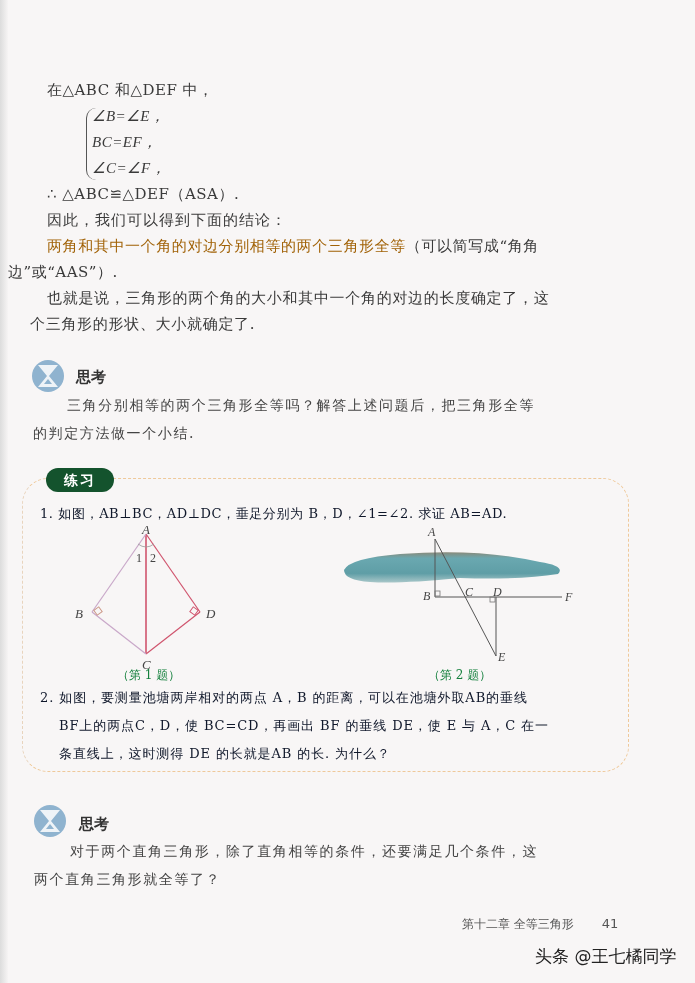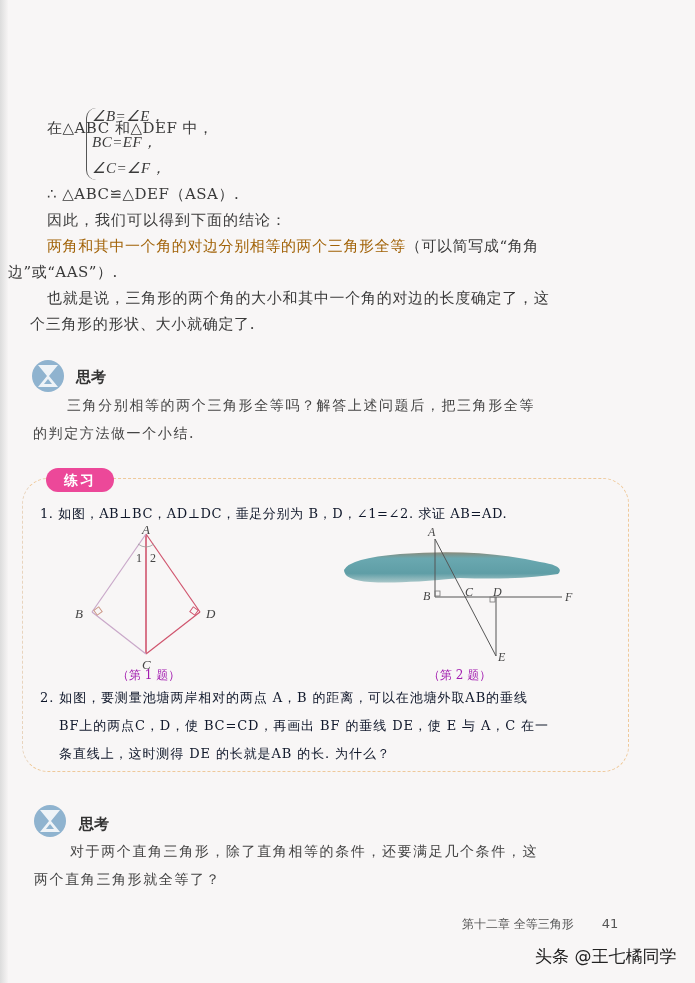--- a/index.html
+++ b/index.html
@@ -25,37 +25,37 @@
     background:#8fb3cf;
   }
   .think-title { position:absolute; font-family:"DejaVu Sans", sans-serif; font-weight:bold; font-size:15px; color:#333; }
   .body-text { position:absolute; font-size:14px; letter-spacing:1.6px; line-height:26px; color:#444; white-space:nowrap; }
   .exercise-box {
     position:absolute; left:22px; top:478px; width:605px; height:292px;
     border:1.5px dashed #efc99a; border-radius:26px; border-left-color:#e8d4bd;
   }
   .exercise-tag {
     position:absolute; left:46px; top:468px; width:68px; height:24px;
-    background:#ec4899; border-radius:12px; color:#fff;
+    background:#14532d; border-radius:12px; color:#fff;
     font-family:"DejaVu Sans", sans-serif; font-weight:bold; font-size:14px;
     text-align:center; line-height:24px; letter-spacing:2px;
   }
   .ex-text { position:absolute; font-size:13px; letter-spacing:0.6px; color:#0f172a; white-space:nowrap; line-height:20px; }
-  .caption { position:absolute; font-size:12px; color:#a21caf; white-space:nowrap; }
+  .caption { position:absolute; font-size:12px; color:#15803d; white-space:nowrap; }
   .footer { position:absolute; top:916px; left:462px; font-family:"DejaVu Sans", sans-serif; font-size:12px; color:#555; white-space:nowrap; }
   .footer .num { margin-left:28px; font-size:13px; }
   .watermark { position:absolute; top:945px; left:535px; font-family:"DejaVu Sans", sans-serif; font-size:17px; color:#222; white-space:nowrap; }
   svg text { font-family:"Liberation Serif", serif; font-style:italic; }
 </style>
 </head>
 <body>
 
 <div class="edge-shade"></div>
 
-<div class="line" style="left:47px;top:80px;margin-top:38px;">在△ABC 和△DEF 中，</div>
+<div class="line" style="left:47px;top:80px;">在△ABC 和△DEF 中，</div>
 <div class="brace"></div>
 <div class="line it" style="left:92px;top:106px;">∠B=∠E，</div>
 <div class="line it" style="left:92px;top:132px;">BC=EF，</div>
 <div class="line it" style="left:92px;top:158px;">∠C=∠F，</div>
 <div class="line" style="left:47px;top:184px;">∴  △ABC≌△DEF（ASA）.</div>
 
 <div class="line" style="left:47px;top:210px;letter-spacing:1px;">因此，我们可以得到下面的结论：</div>
 <div class="line" style="left:47px;top:236px;letter-spacing:0.6px;">
   <span class="highlight">两角和其中一个角的对边分别相等的两个三角形全等</span><span>（可以简写成“角角</span>
 </div>

